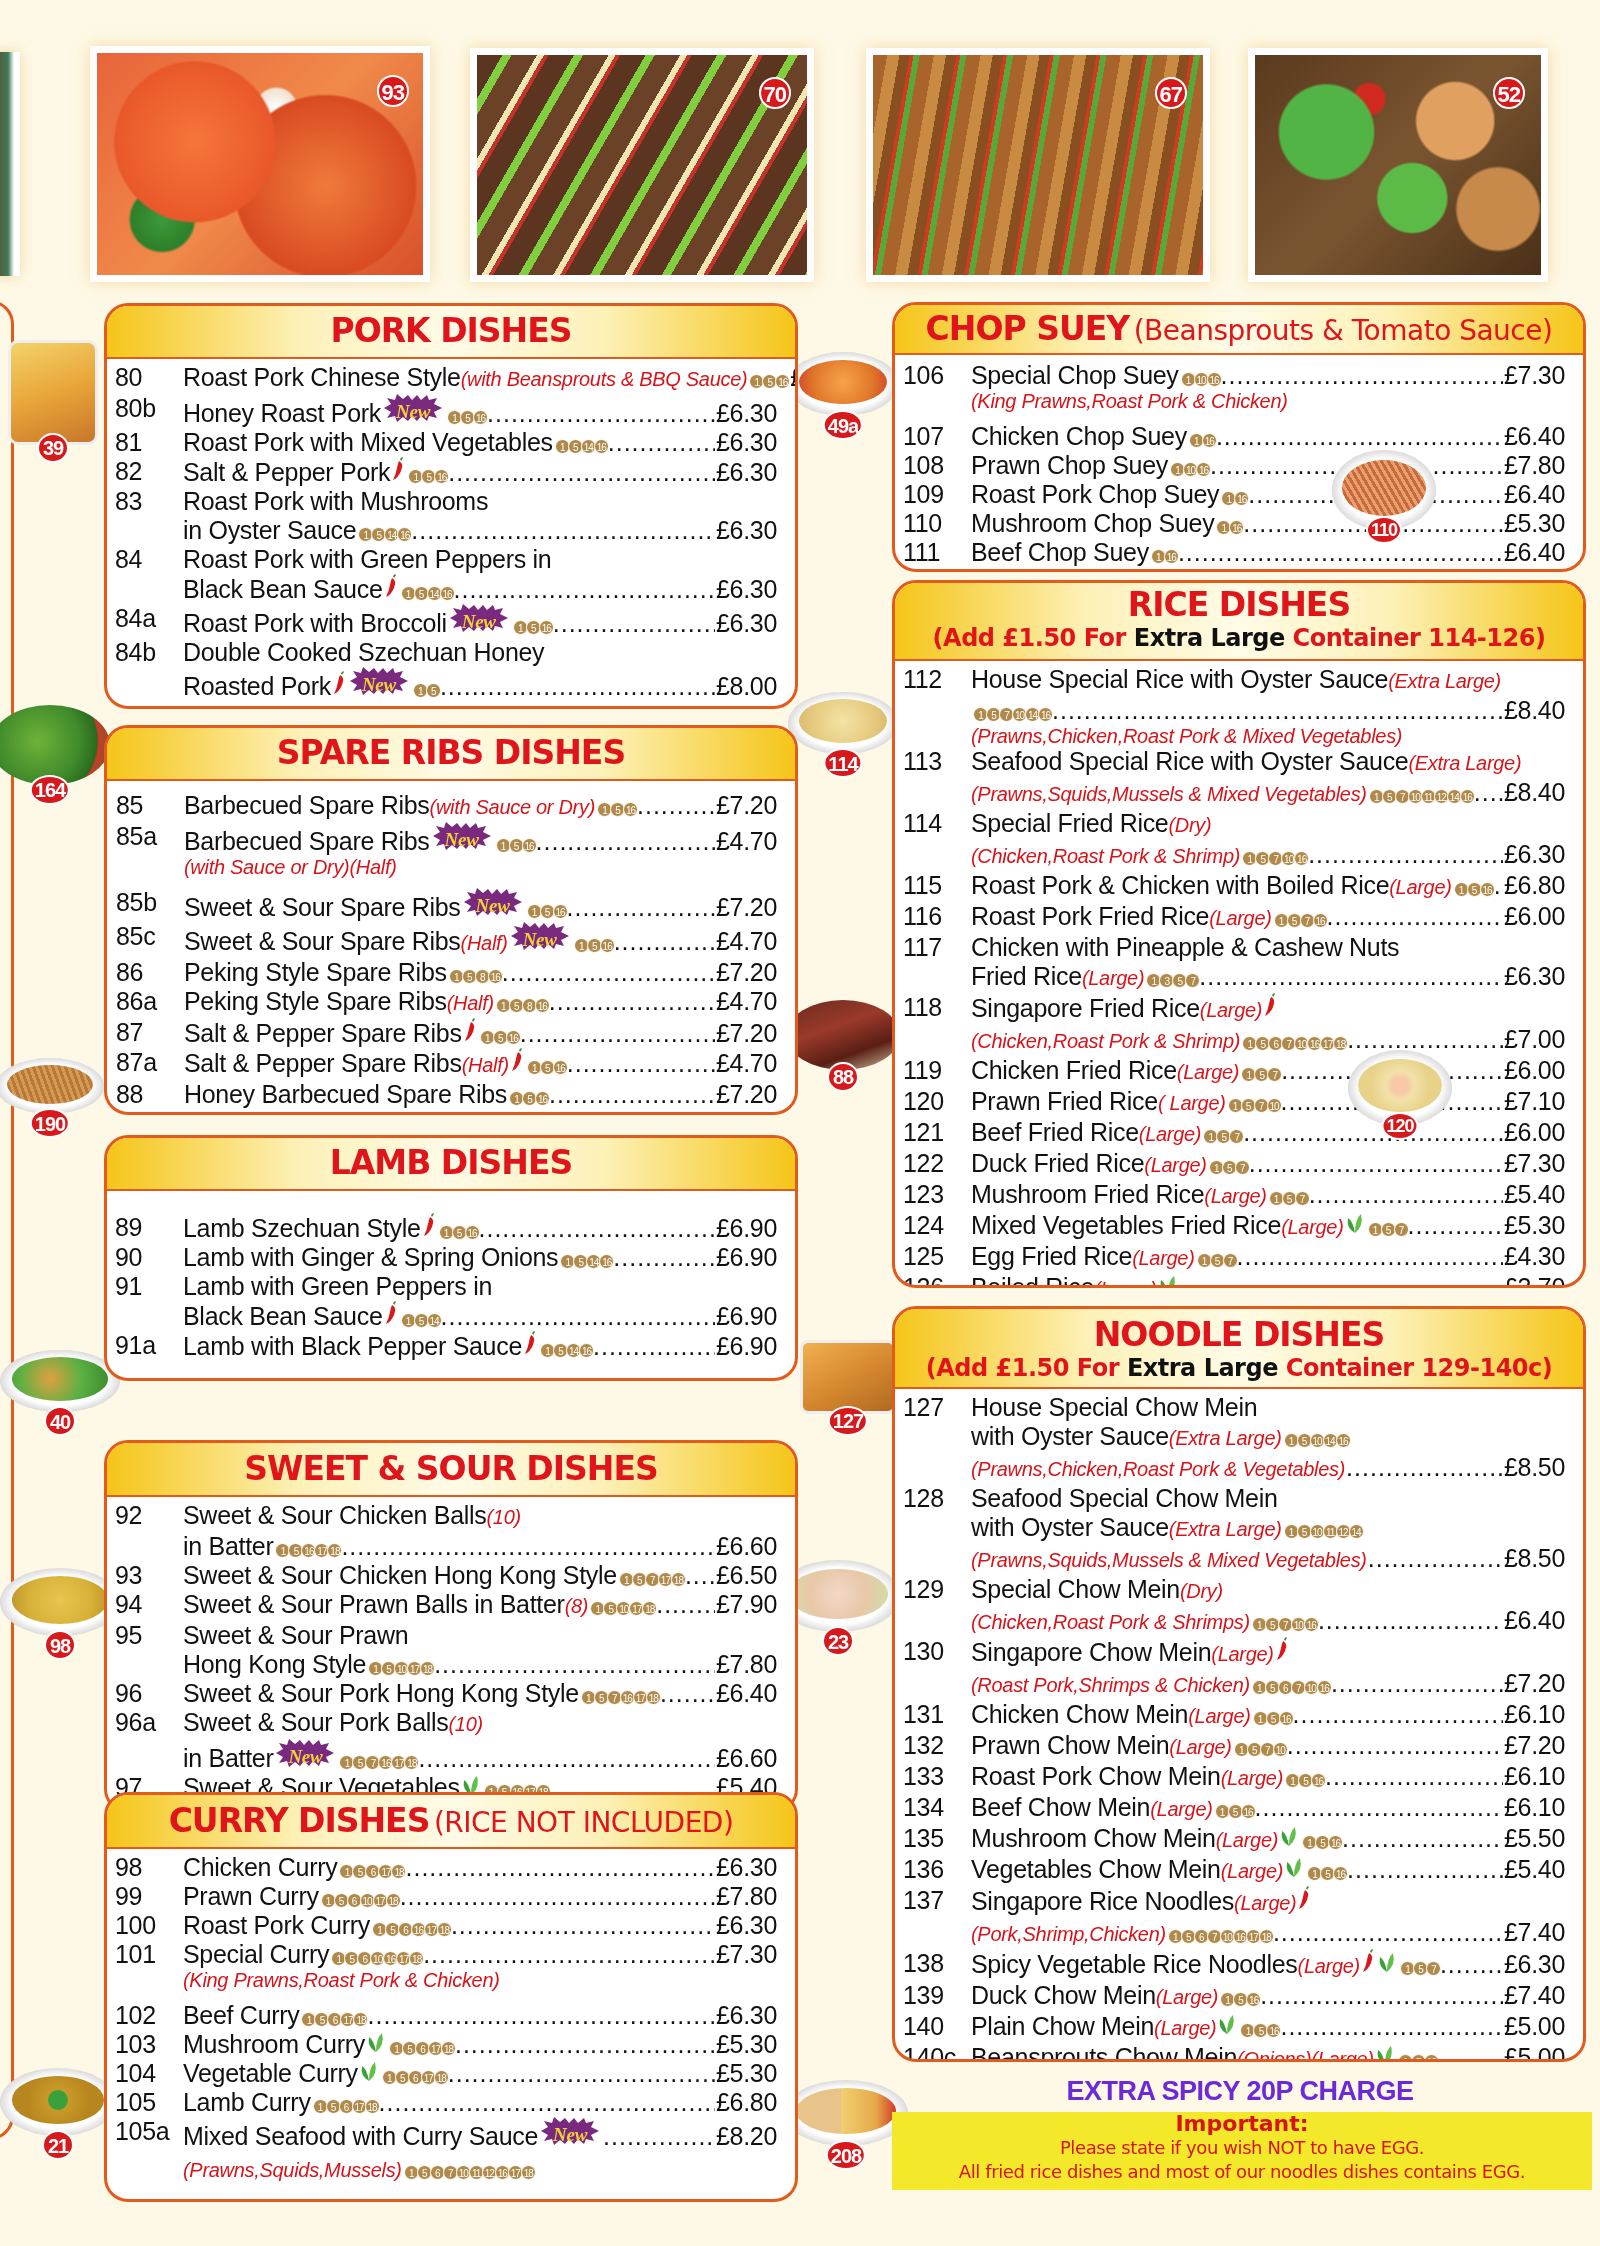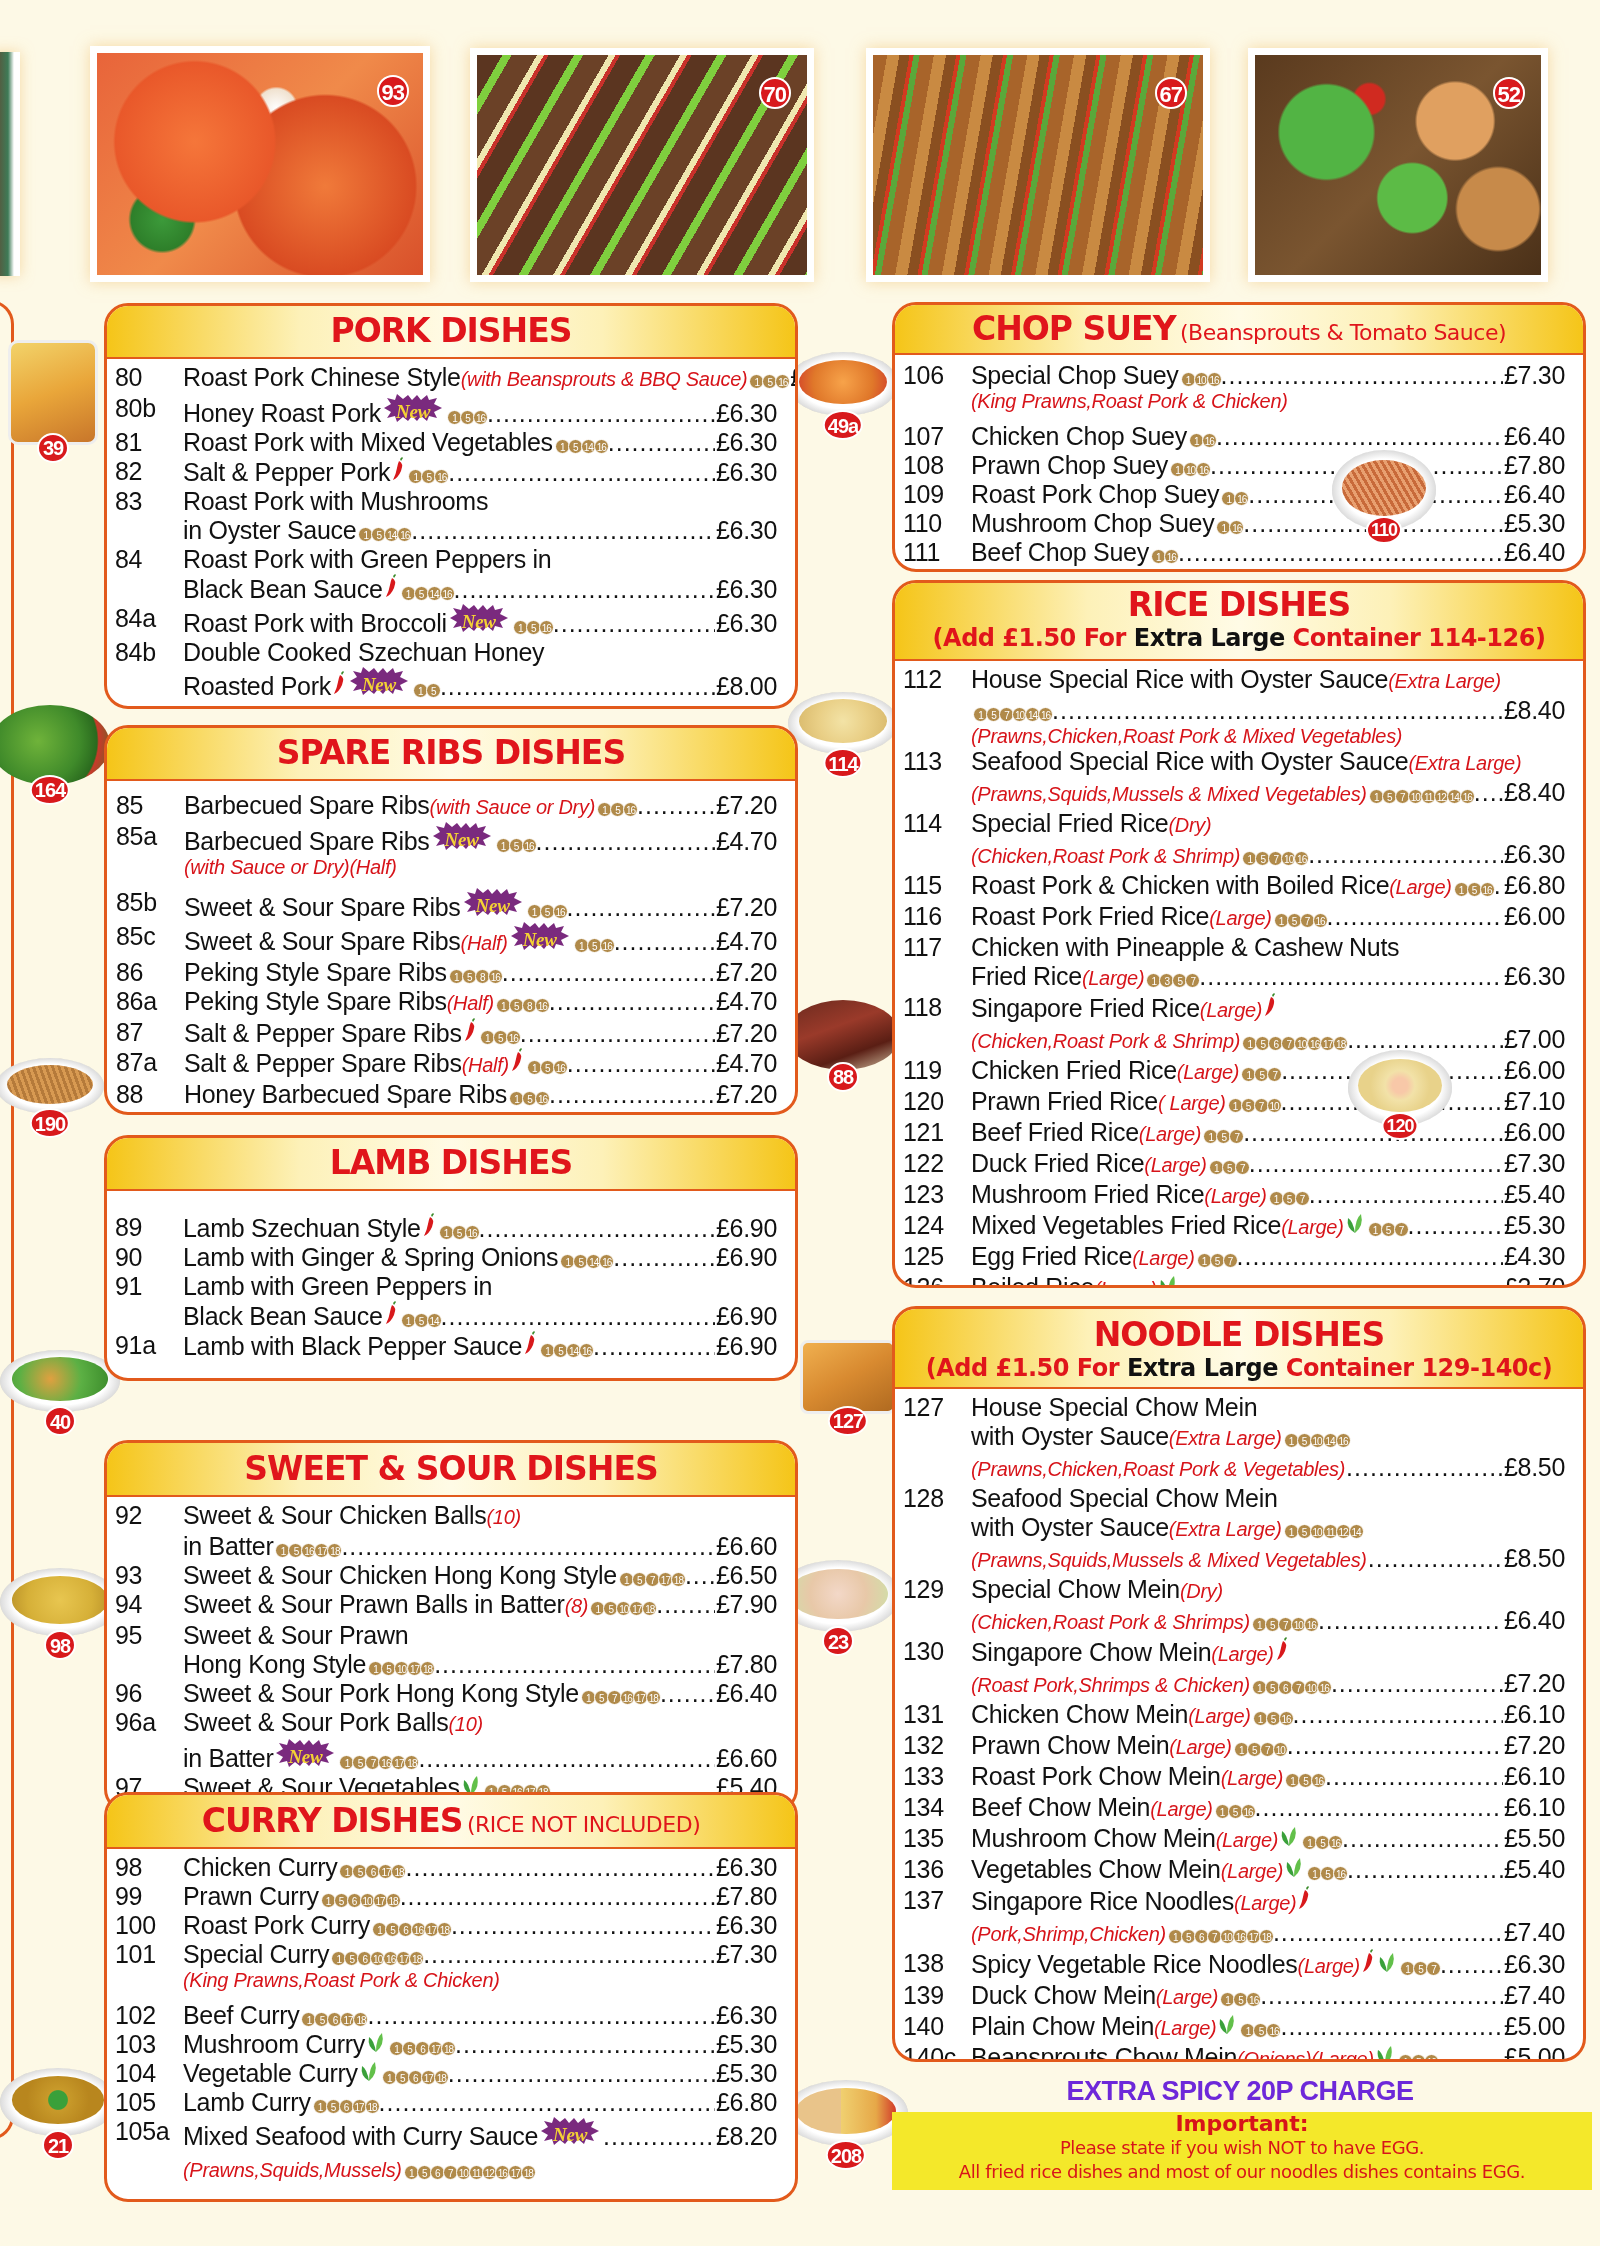--- a/index.html
+++ b/index.html
@@ -41,21 +41,21 @@
   }
   .panel-head {
     background: linear-gradient(to right, #f5c518 0%, #fdf1b8 28%, #fffbe6 50%, #fdf1b8 72%, #f5c518 100%);
     border-bottom: 2px solid #e25a1c;
     text-align: center;
   }
   .panel-title {
     color: #e0151b; font-weight: bold; font-family: "DejaVu Sans", sans-serif;
     font-size: 33px; letter-spacing: -1px; display: inline-block;
   }
-  .panel-suffix { color: #e0151b; font-family: "DejaVu Sans", sans-serif; font-size: 22px; letter-spacing: -0.5px; }
+  .panel-suffix { color: #e0151b; font-family: "DejaVu Sans", sans-serif; font-size: 28px; letter-spacing: -0.5px; }
   .panel-sub { font-family: "DejaVu Sans", sans-serif; font-size: 24px; font-weight: bold; color: #e0151b; letter-spacing: -0.5px; }
   .panel-sub .blk { color: #111; }
 
   .items { padding: 6px 18px 6px 8px; }
   .row { display: flex; font-size: 25px; line-height: 29px; letter-spacing: -0.3px; }
   .row .no { width: 68px; flex: none; }
   .row .body { flex: 1; min-width: 0; }
   .line { display: flex; align-items: baseline; white-space: nowrap; }
   .line .txt { flex: none; }
   .note { color: #d7141a; font-style: italic; font-size: 20px; }

